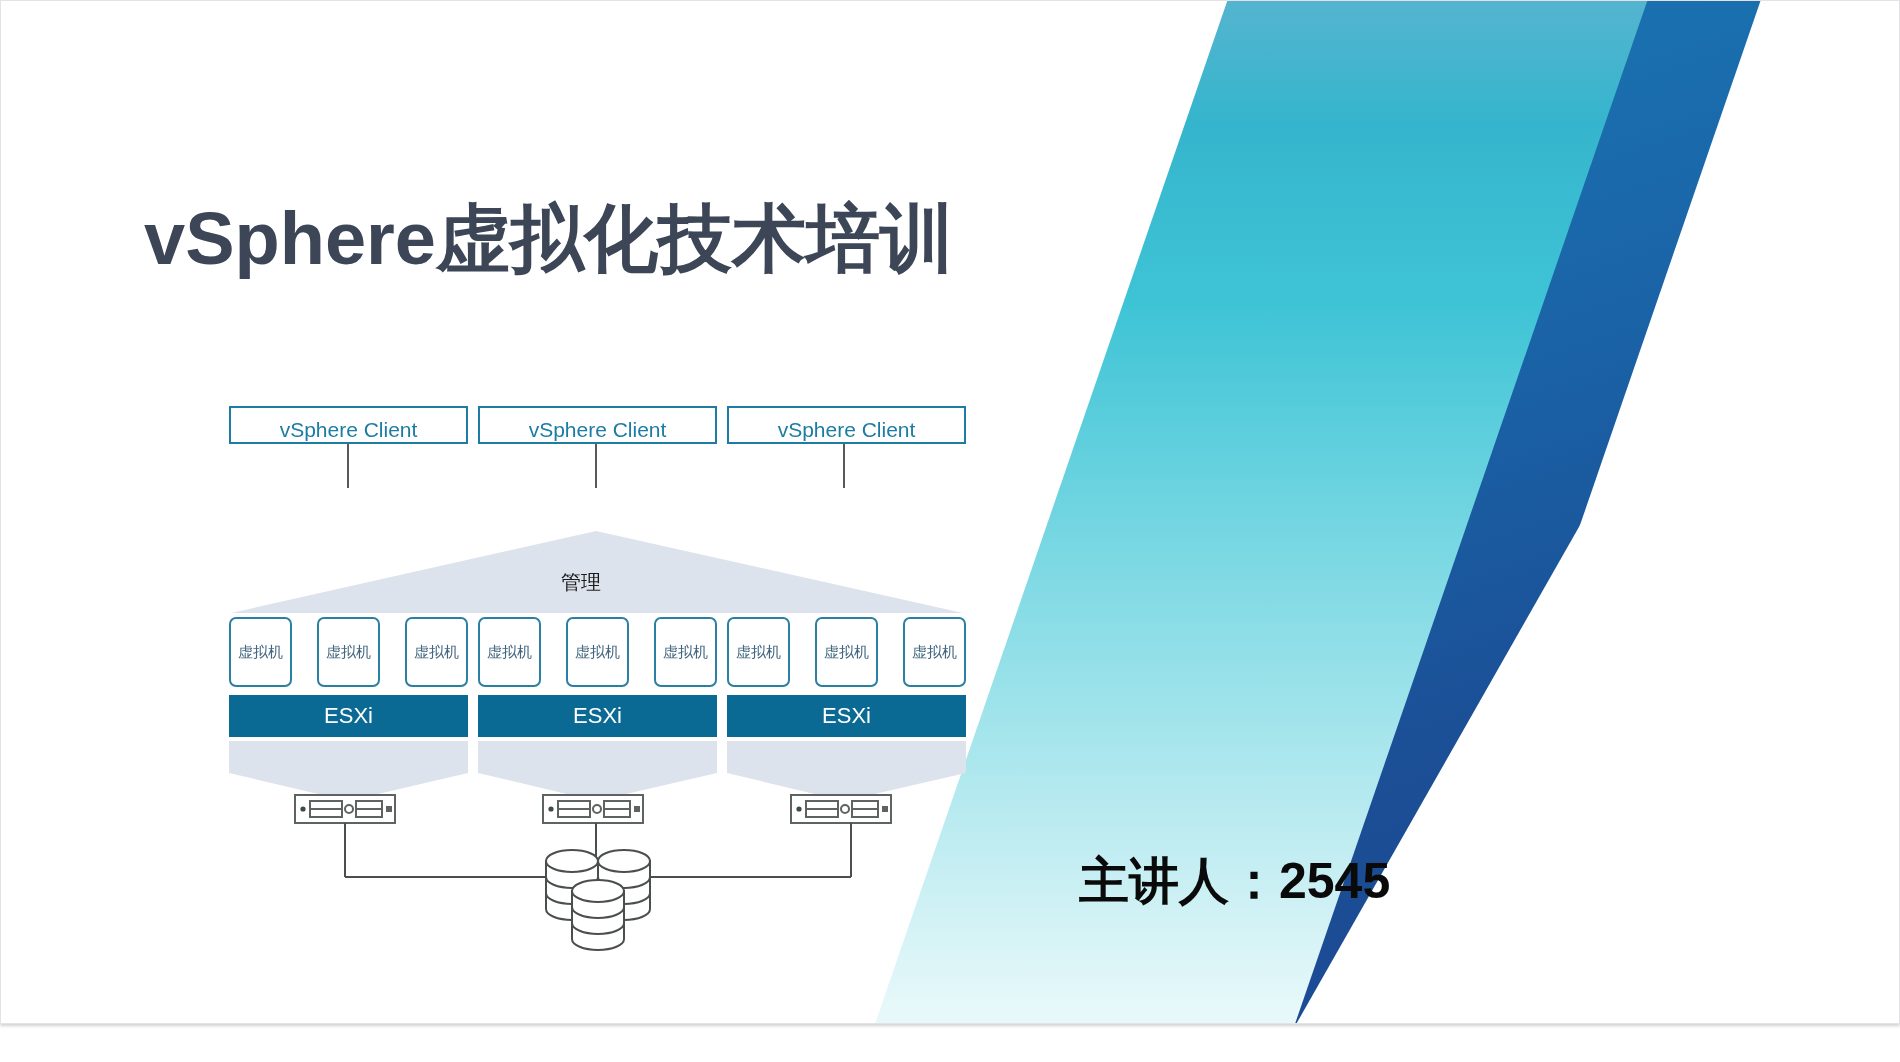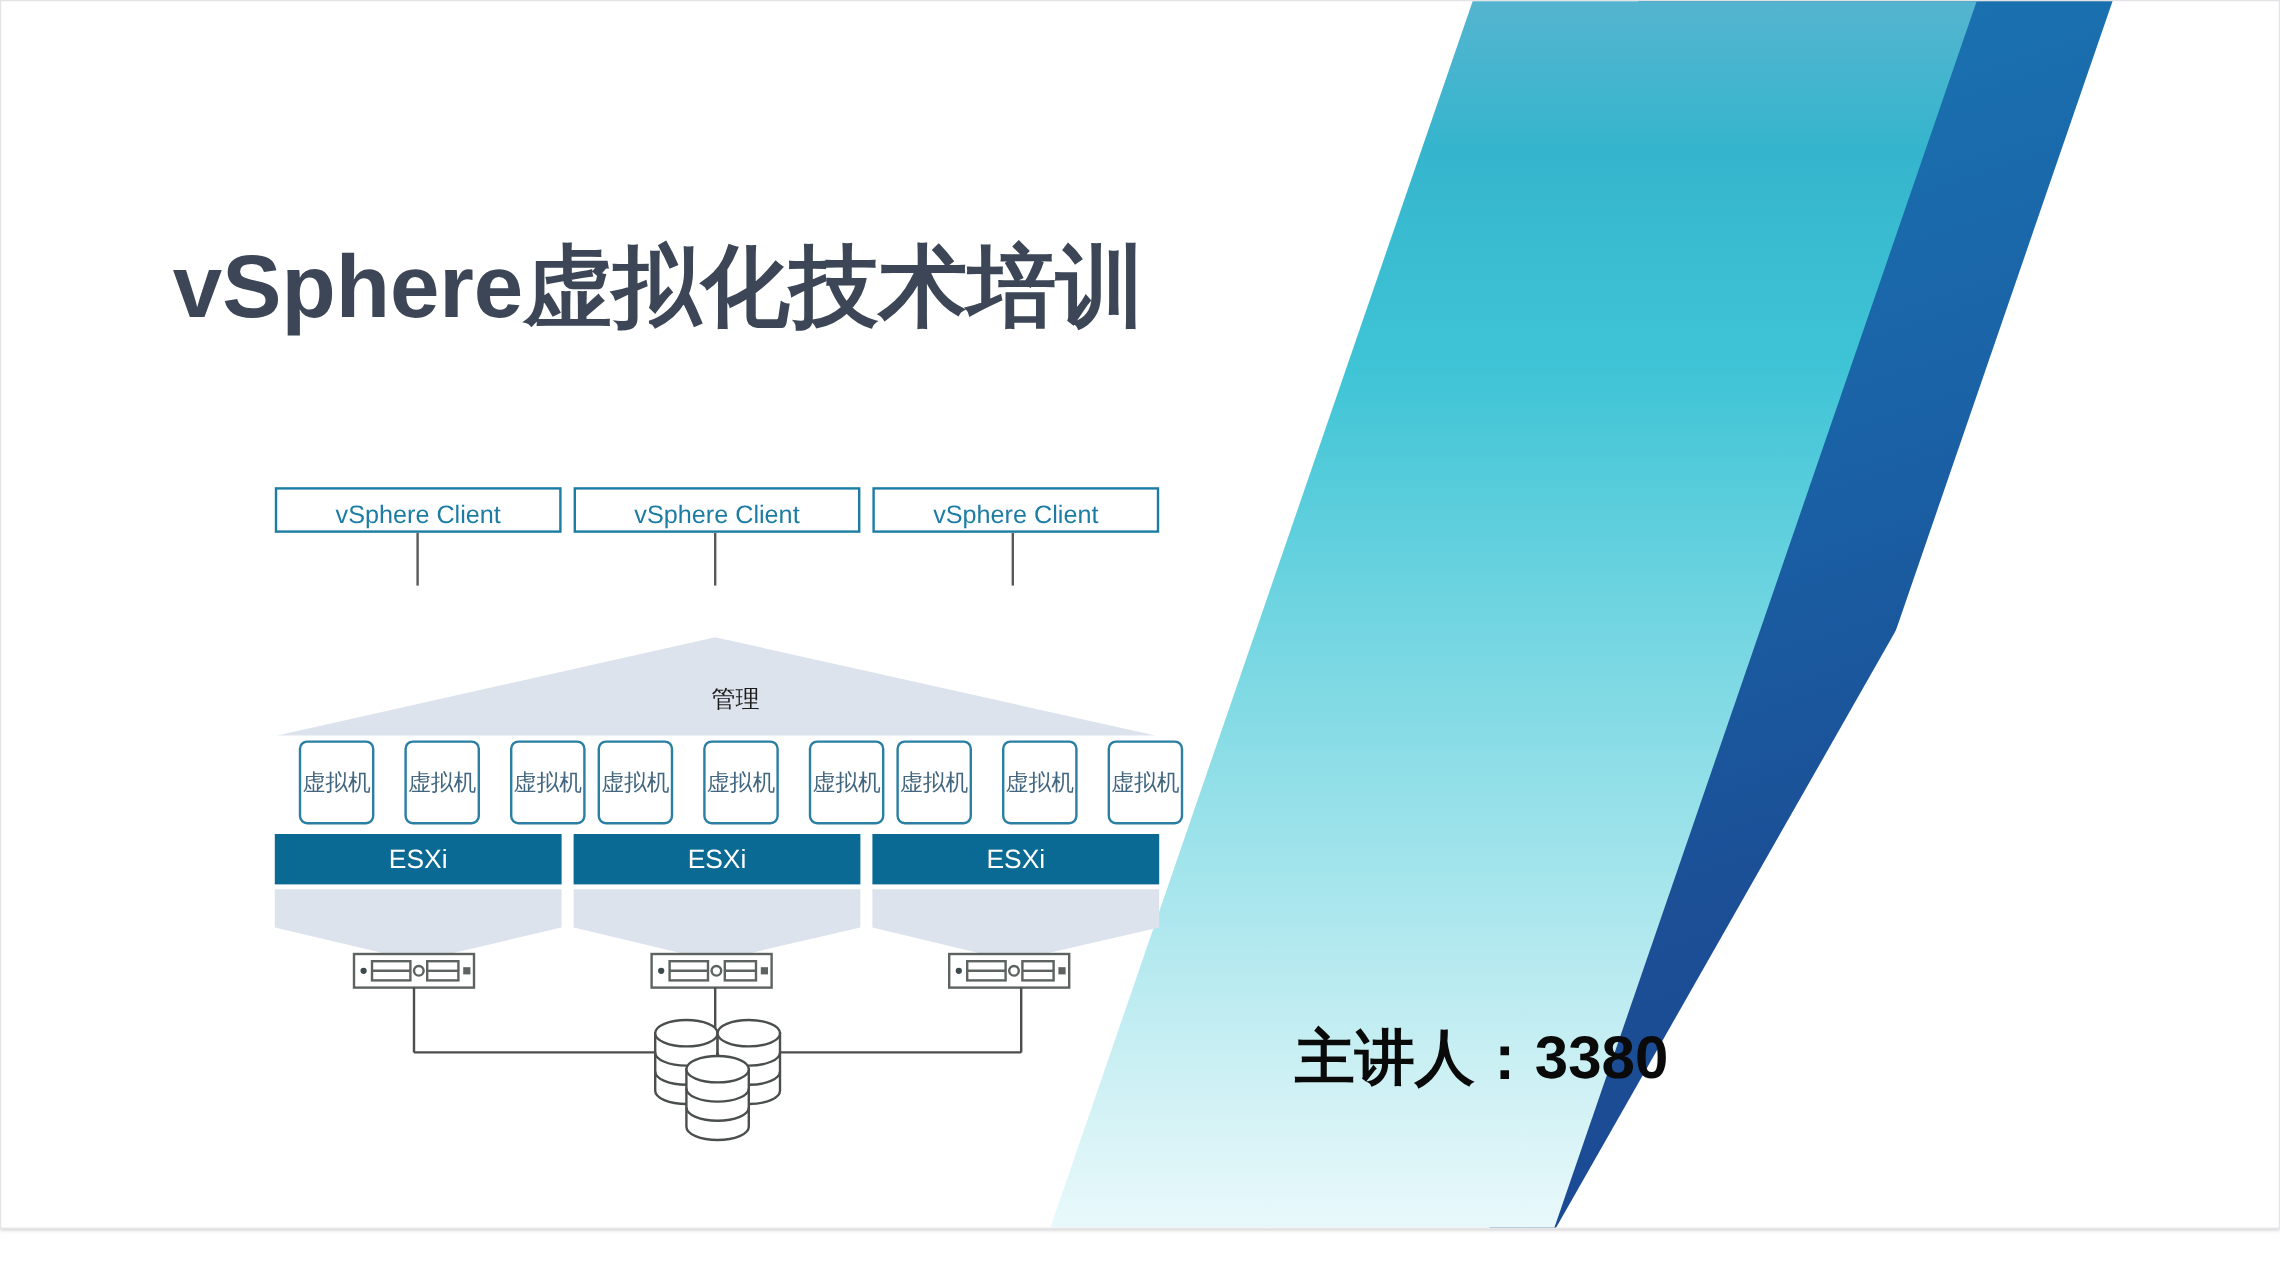--- a/index.html
+++ b/index.html
@@ -83,39 +83,39 @@
   .esxi-bar{
     position:absolute;box-sizing:border-box;
     background:#0a6a93;
     display:flex;align-items:center;justify-content:center;
     color:#ffffff;font-size:22px;
   }
   .vm-box{
     position:absolute;box-sizing:border-box;
     background:#ffffff;border:2px solid #2a7fa2;border-radius:7px;
     display:flex;align-items:center;justify-content:center;
-    color:#42667f;font-size:19px;font-weight:500;margin-left:20px;
+    color:#42667f;font-size:15px;font-weight:500;
   }
   .manage-label{
     position:absolute;color:#1b1b1b;font-size:20px;
   }
 </style>
 </head>
 <body>
 
 <div id="slide">
 
   <div class="band-dark-clip">
     <div class="band band-dark" style="left:152px;"></div>
   </div>
   <div class="band band-light"></div>
 
   <div id="title">vSphere虚拟化技术培训</div>
 
-  <div id="presenter">主讲人：3380</div>
+  <div id="presenter">主讲人：2545</div>
 
   <div id="diagram">
 
     <svg width="1200" height="1062" viewBox="0 0 1200 1062">
 
       <g stroke="#5a5a5a" stroke-width="2" fill="none">
         <line x1="347" y1="443" x2="347" y2="487"></line>
         <line x1="595" y1="443" x2="595" y2="487"></line>
         <line x1="843" y1="443" x2="843" y2="487"></line>
       </g>
@@ -200,21 +200,21 @@
       <span>vSphere Client</span>
     </div>
     <div class="client-box" style="left:477px;top:405px;width:239px;height:38px;">
       <span>vSphere Client</span>
     </div>
     <div class="client-box" style="left:726px;top:405px;width:239px;height:38px;">
       <span>vSphere Client</span>
     </div>
 
 
-    <div class="manage-label" style="left:560px;top:568px;width:72px;text-align:right;">管理</div>
+    <div class="manage-label" style="left:560px;top:568px;width:72px;text-align:left;">管理</div>
 
     <div class="vm-box" style="left:228px;top:616px;width:63px;height:70px;">
       <span>虚拟机</span>
     </div>
     <div class="vm-box" style="left:316px;top:616px;width:63px;height:70px;">
       <span>虚拟机</span>
     </div>
     <div class="vm-box" style="left:404px;top:616px;width:63px;height:70px;">
       <span>虚拟机</span>
     </div>

